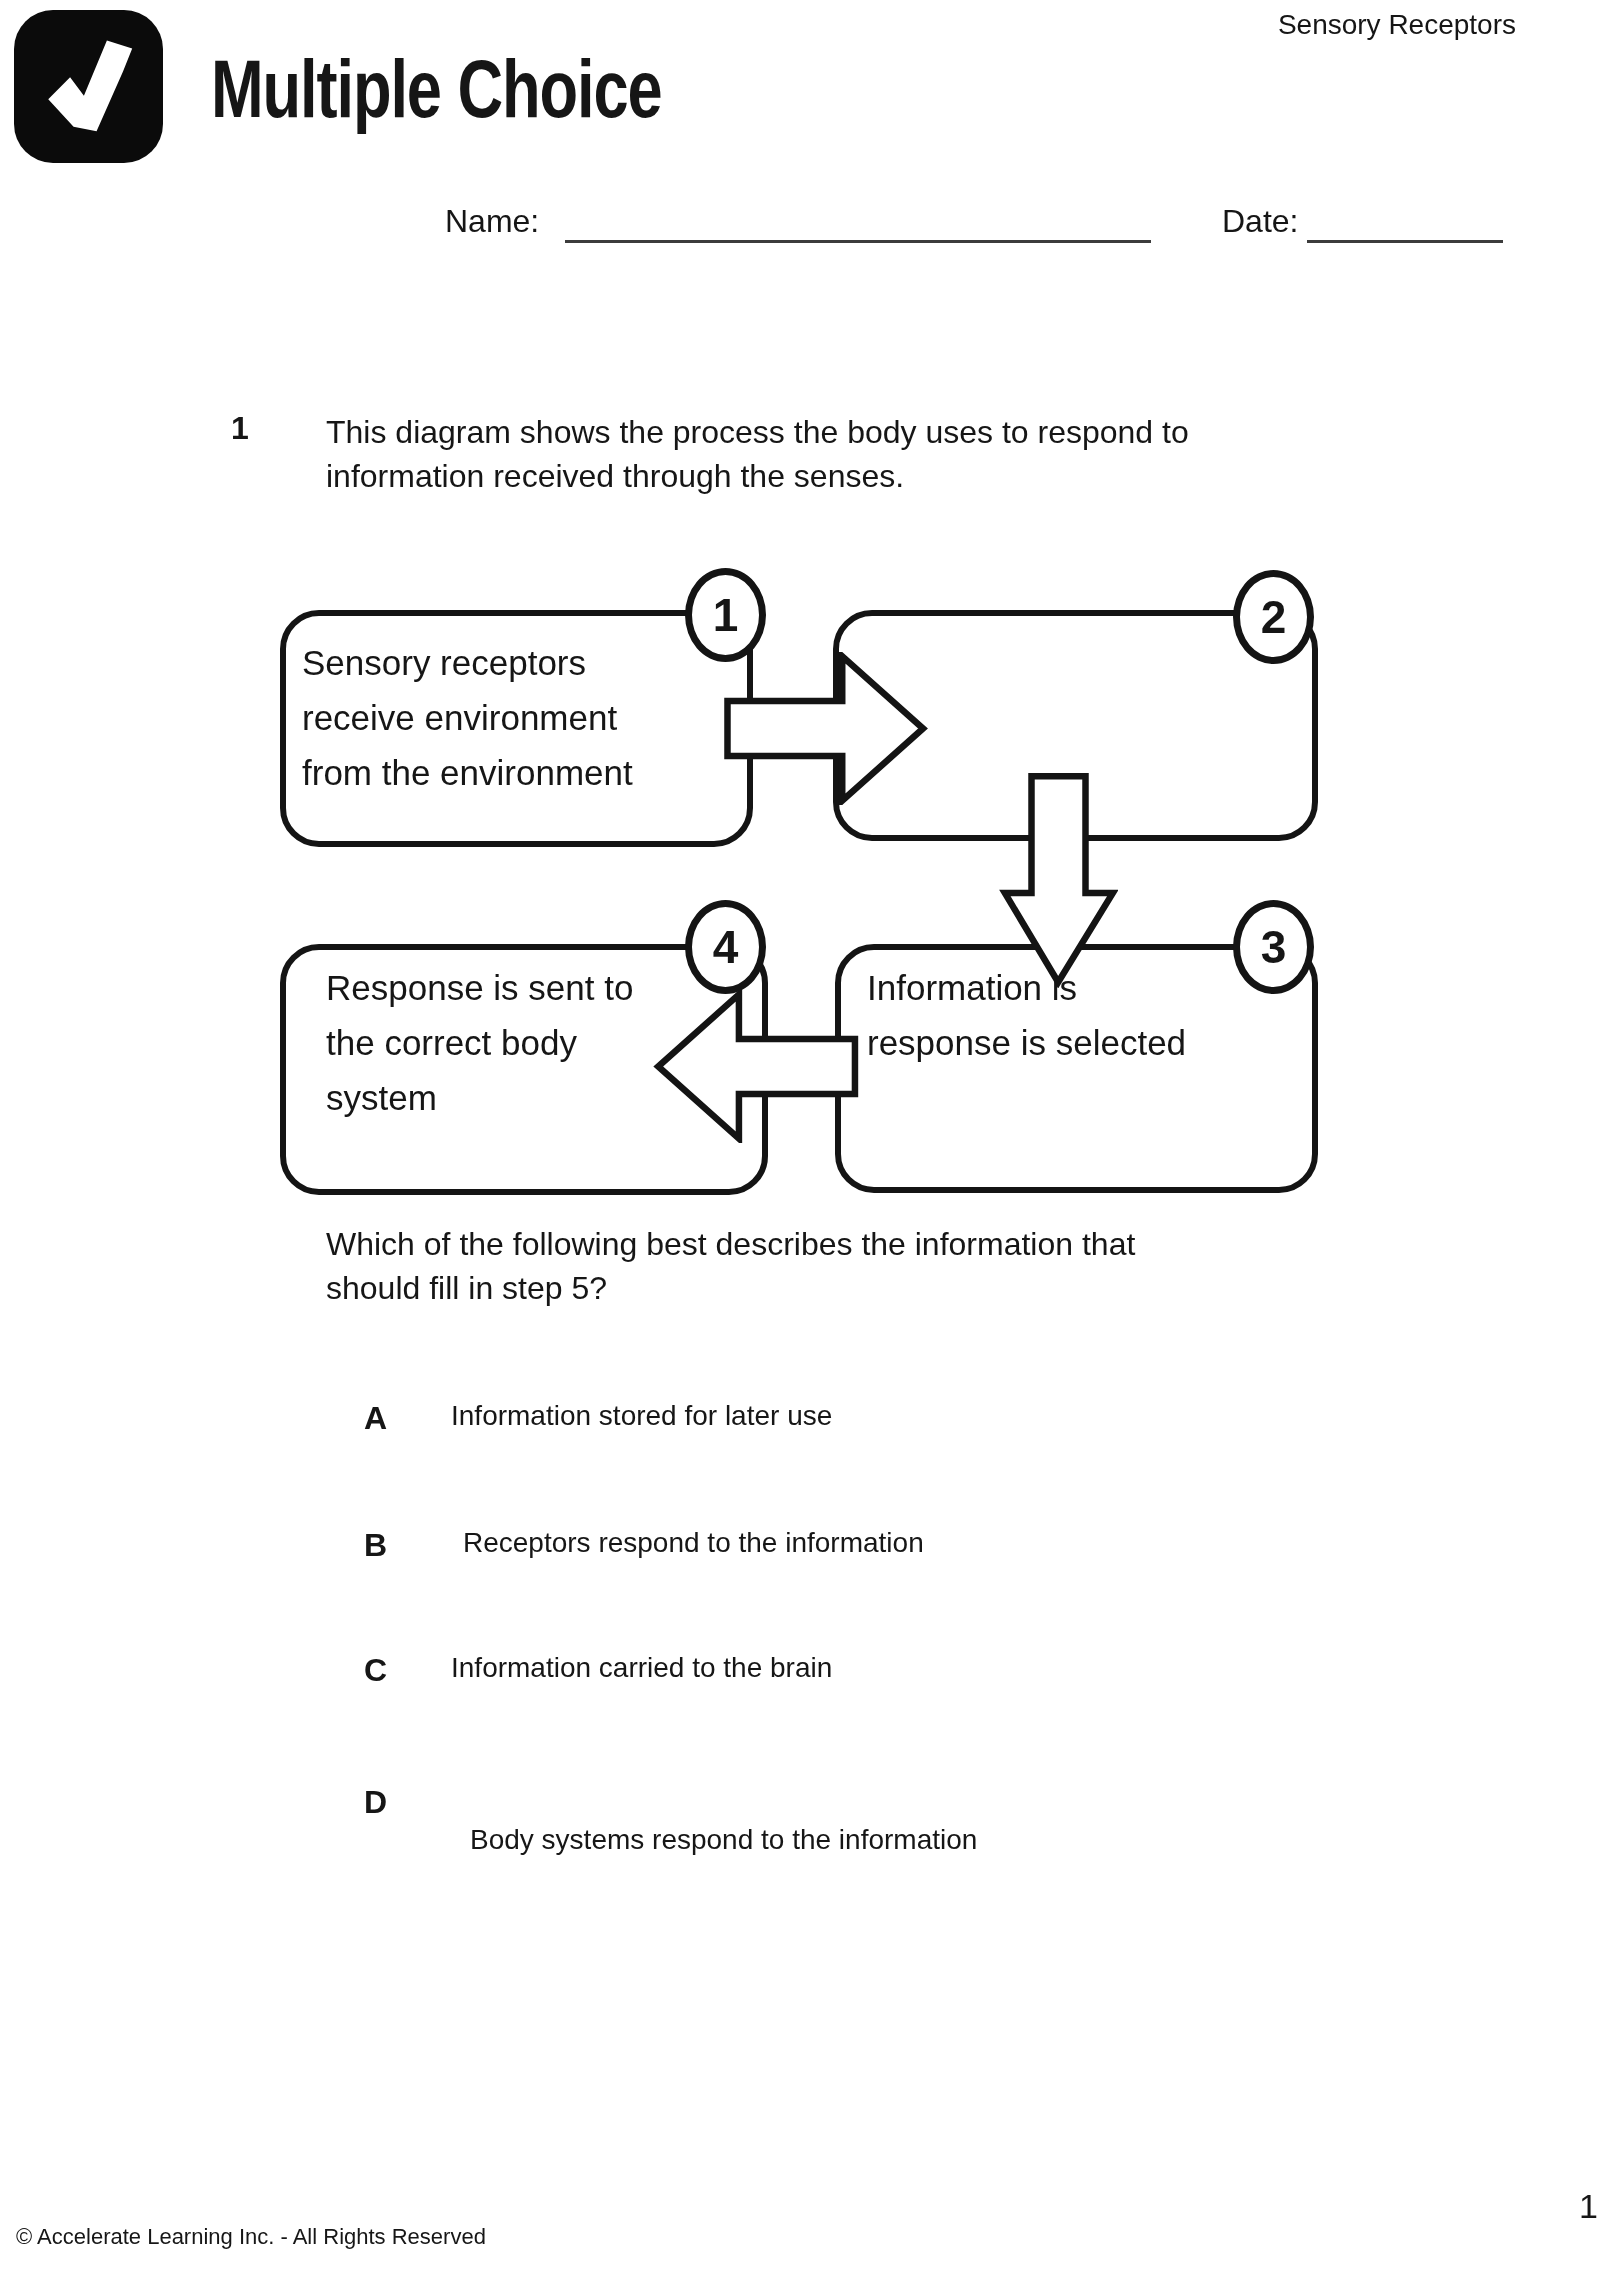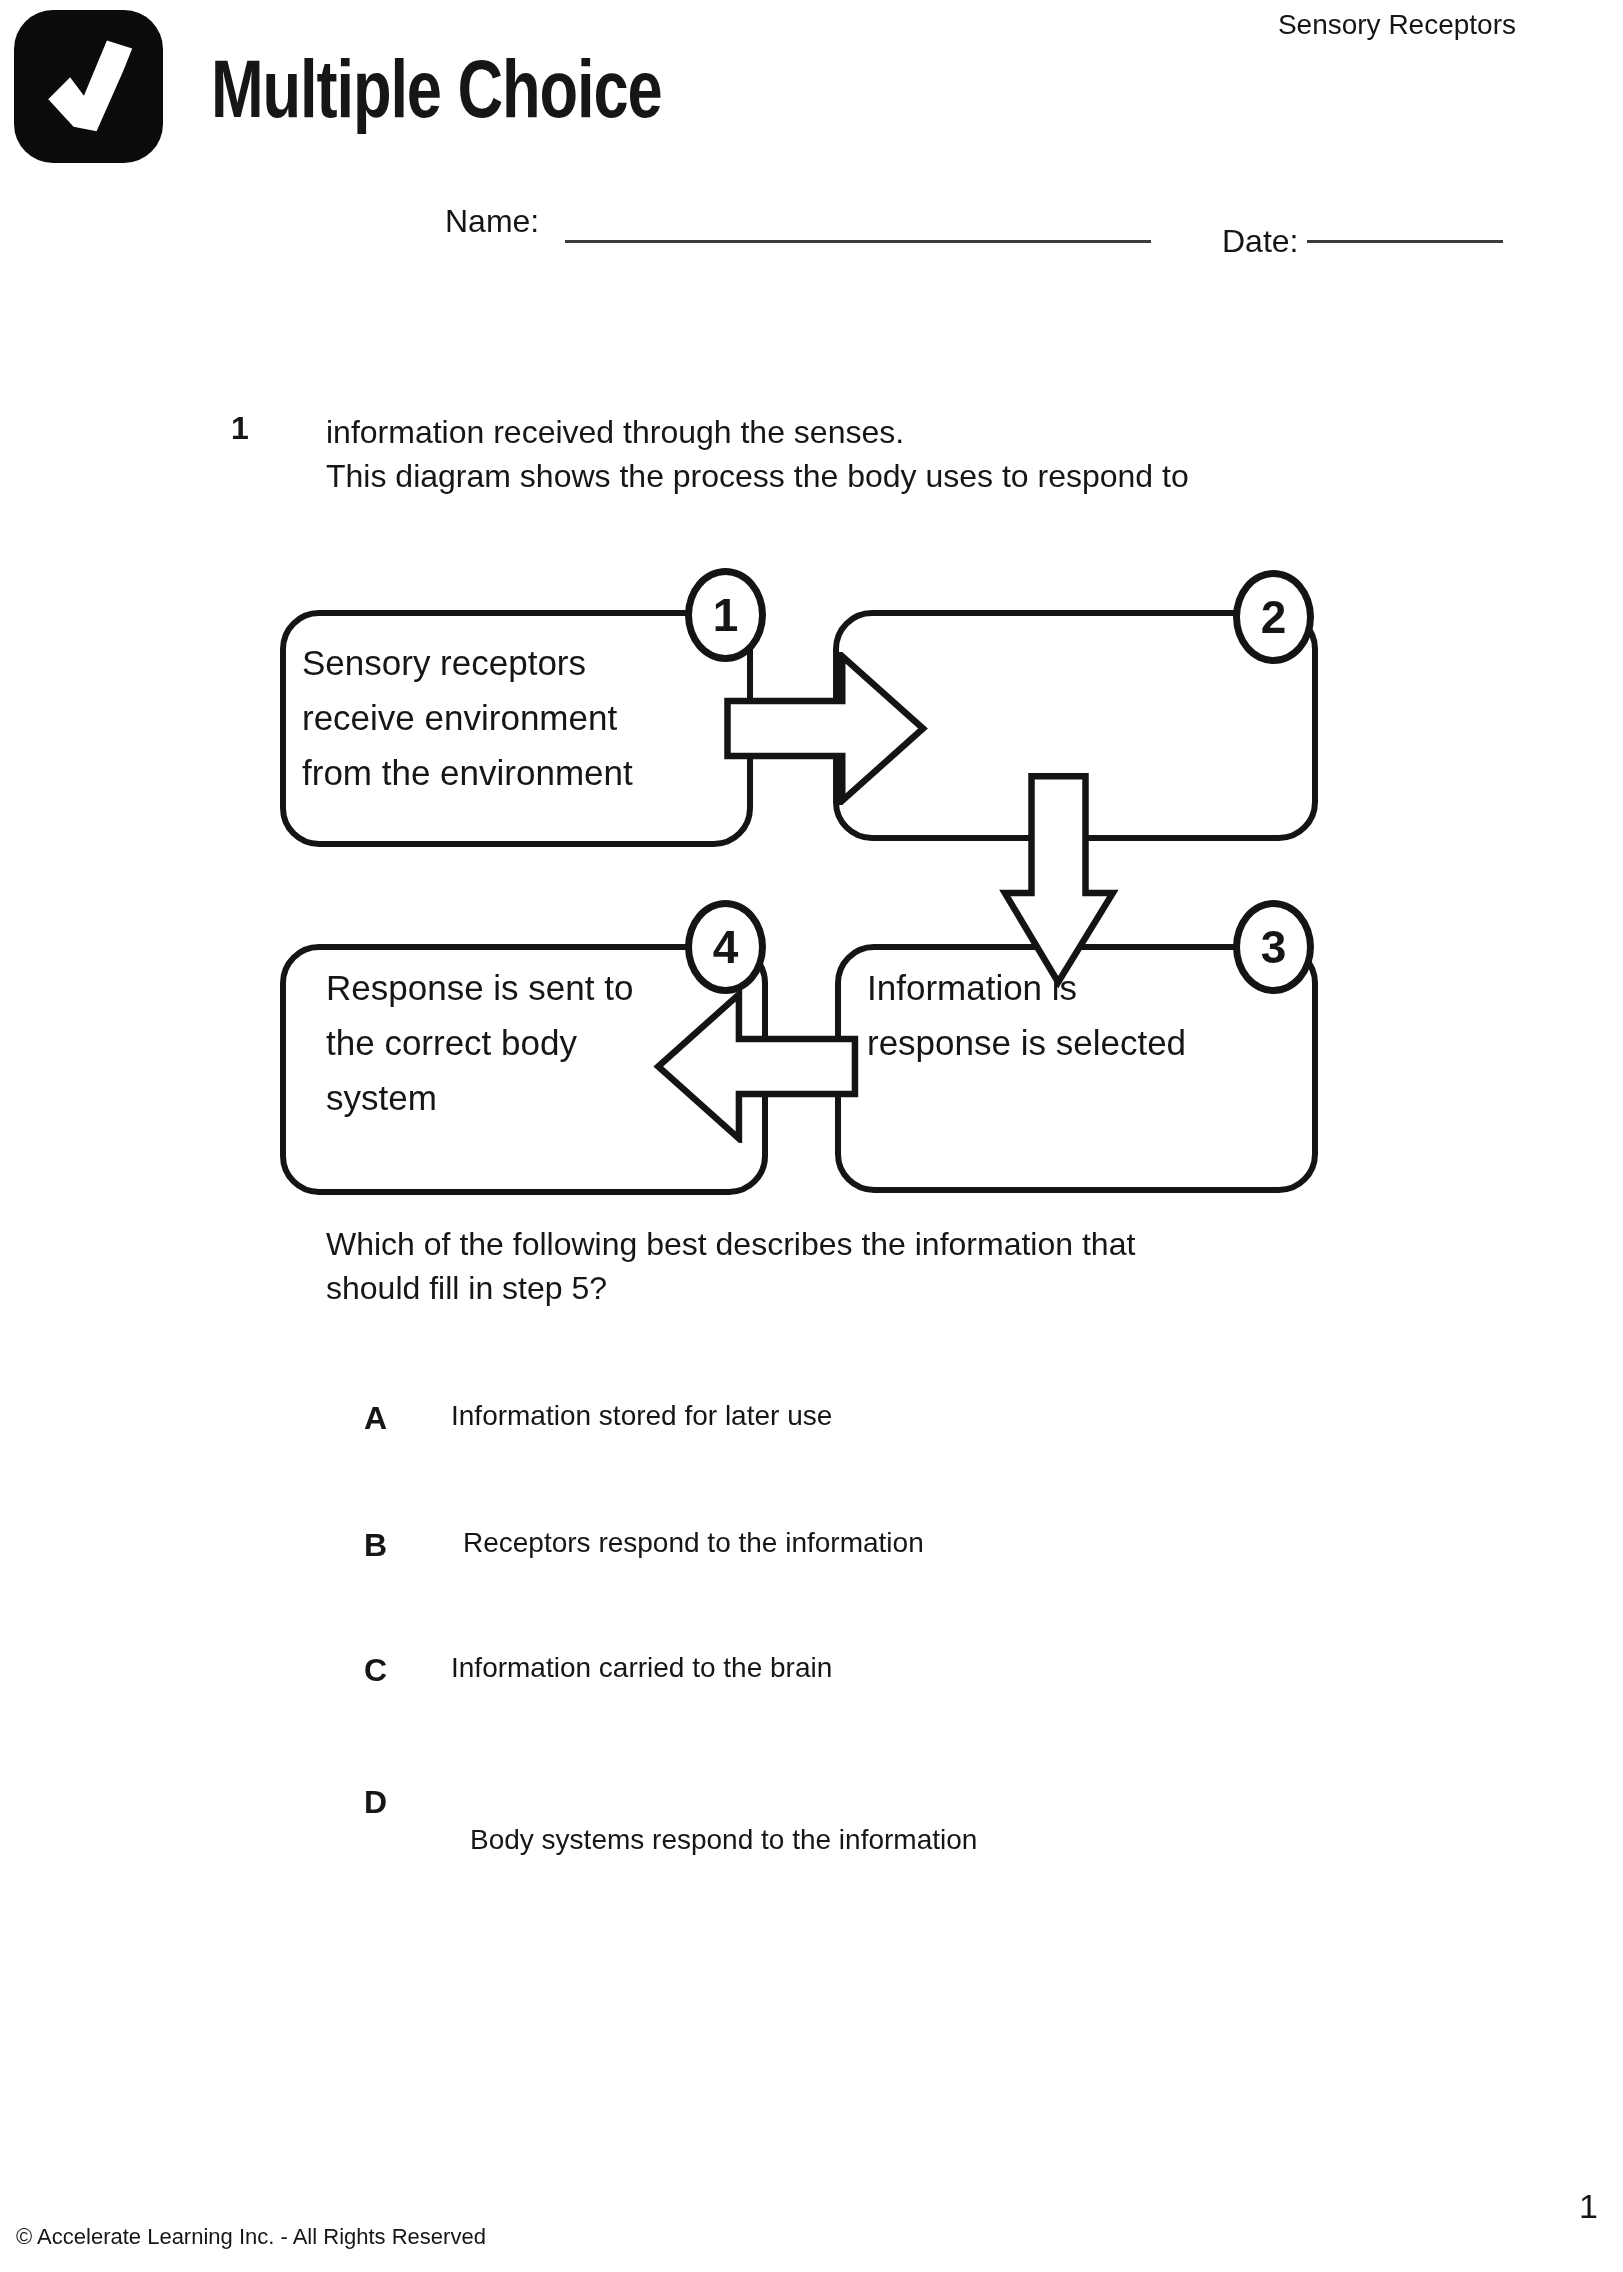--- a/index.html
+++ b/index.html
@@ -72,27 +72,27 @@
       <svg width="115" height="123" viewBox="0 0 100 100">
         <path d="M15 61 L34 42 L46 58 L66 10 L88 17 L80 37 L57 89 L37 85 Z" fill="#ffffff"></path>
       </svg>
     </span>
   </div>
   <div class="abs doc-title">Multiple Choice</div>
   <div class="abs unit-title">Sensory Receptors</div>
 
   <div class="abs field-label" style="left:445px;top:203px;">Name:</div>
   <div class="abs write-line" style="left:565px;top:240px;width:586px;"></div>
-  <div class="abs field-label" style="left:1222px;top:203px;margin-top:20px;">Date:</div>
+  <div class="abs field-label" style="left:1222px;top:203px;">Date:</div>
   <div class="abs write-line" style="left:1307px;top:240px;width:196px;"></div>
 
   <div class="abs q-num" style="left:231px;top:410px;">1</div>
   <div class="abs q-text" style="left:326px;top:410px;">
+    <div>This diagram shows the process the body uses to respond to</div>
     <div>information received through the senses.</div>
-    <div>This diagram shows the process the body uses to respond to</div>
   </div>
 
   <div class="abs flow-box" style="left:280px;top:610px;width:473px;height:237px;"></div>
   <div class="abs flow-box" style="left:833px;top:610px;width:485px;height:231px;"></div>
   <div class="abs flow-box" style="left:835px;top:944px;width:483px;height:249px;"></div>
   <div class="abs flow-box" style="left:280px;top:944px;width:488px;height:251px;"></div>
 
   <div class="abs flow-text" style="left:302px;top:635px;">
     <div>Sensory receptors</div>
     <div>receive environment</div>

